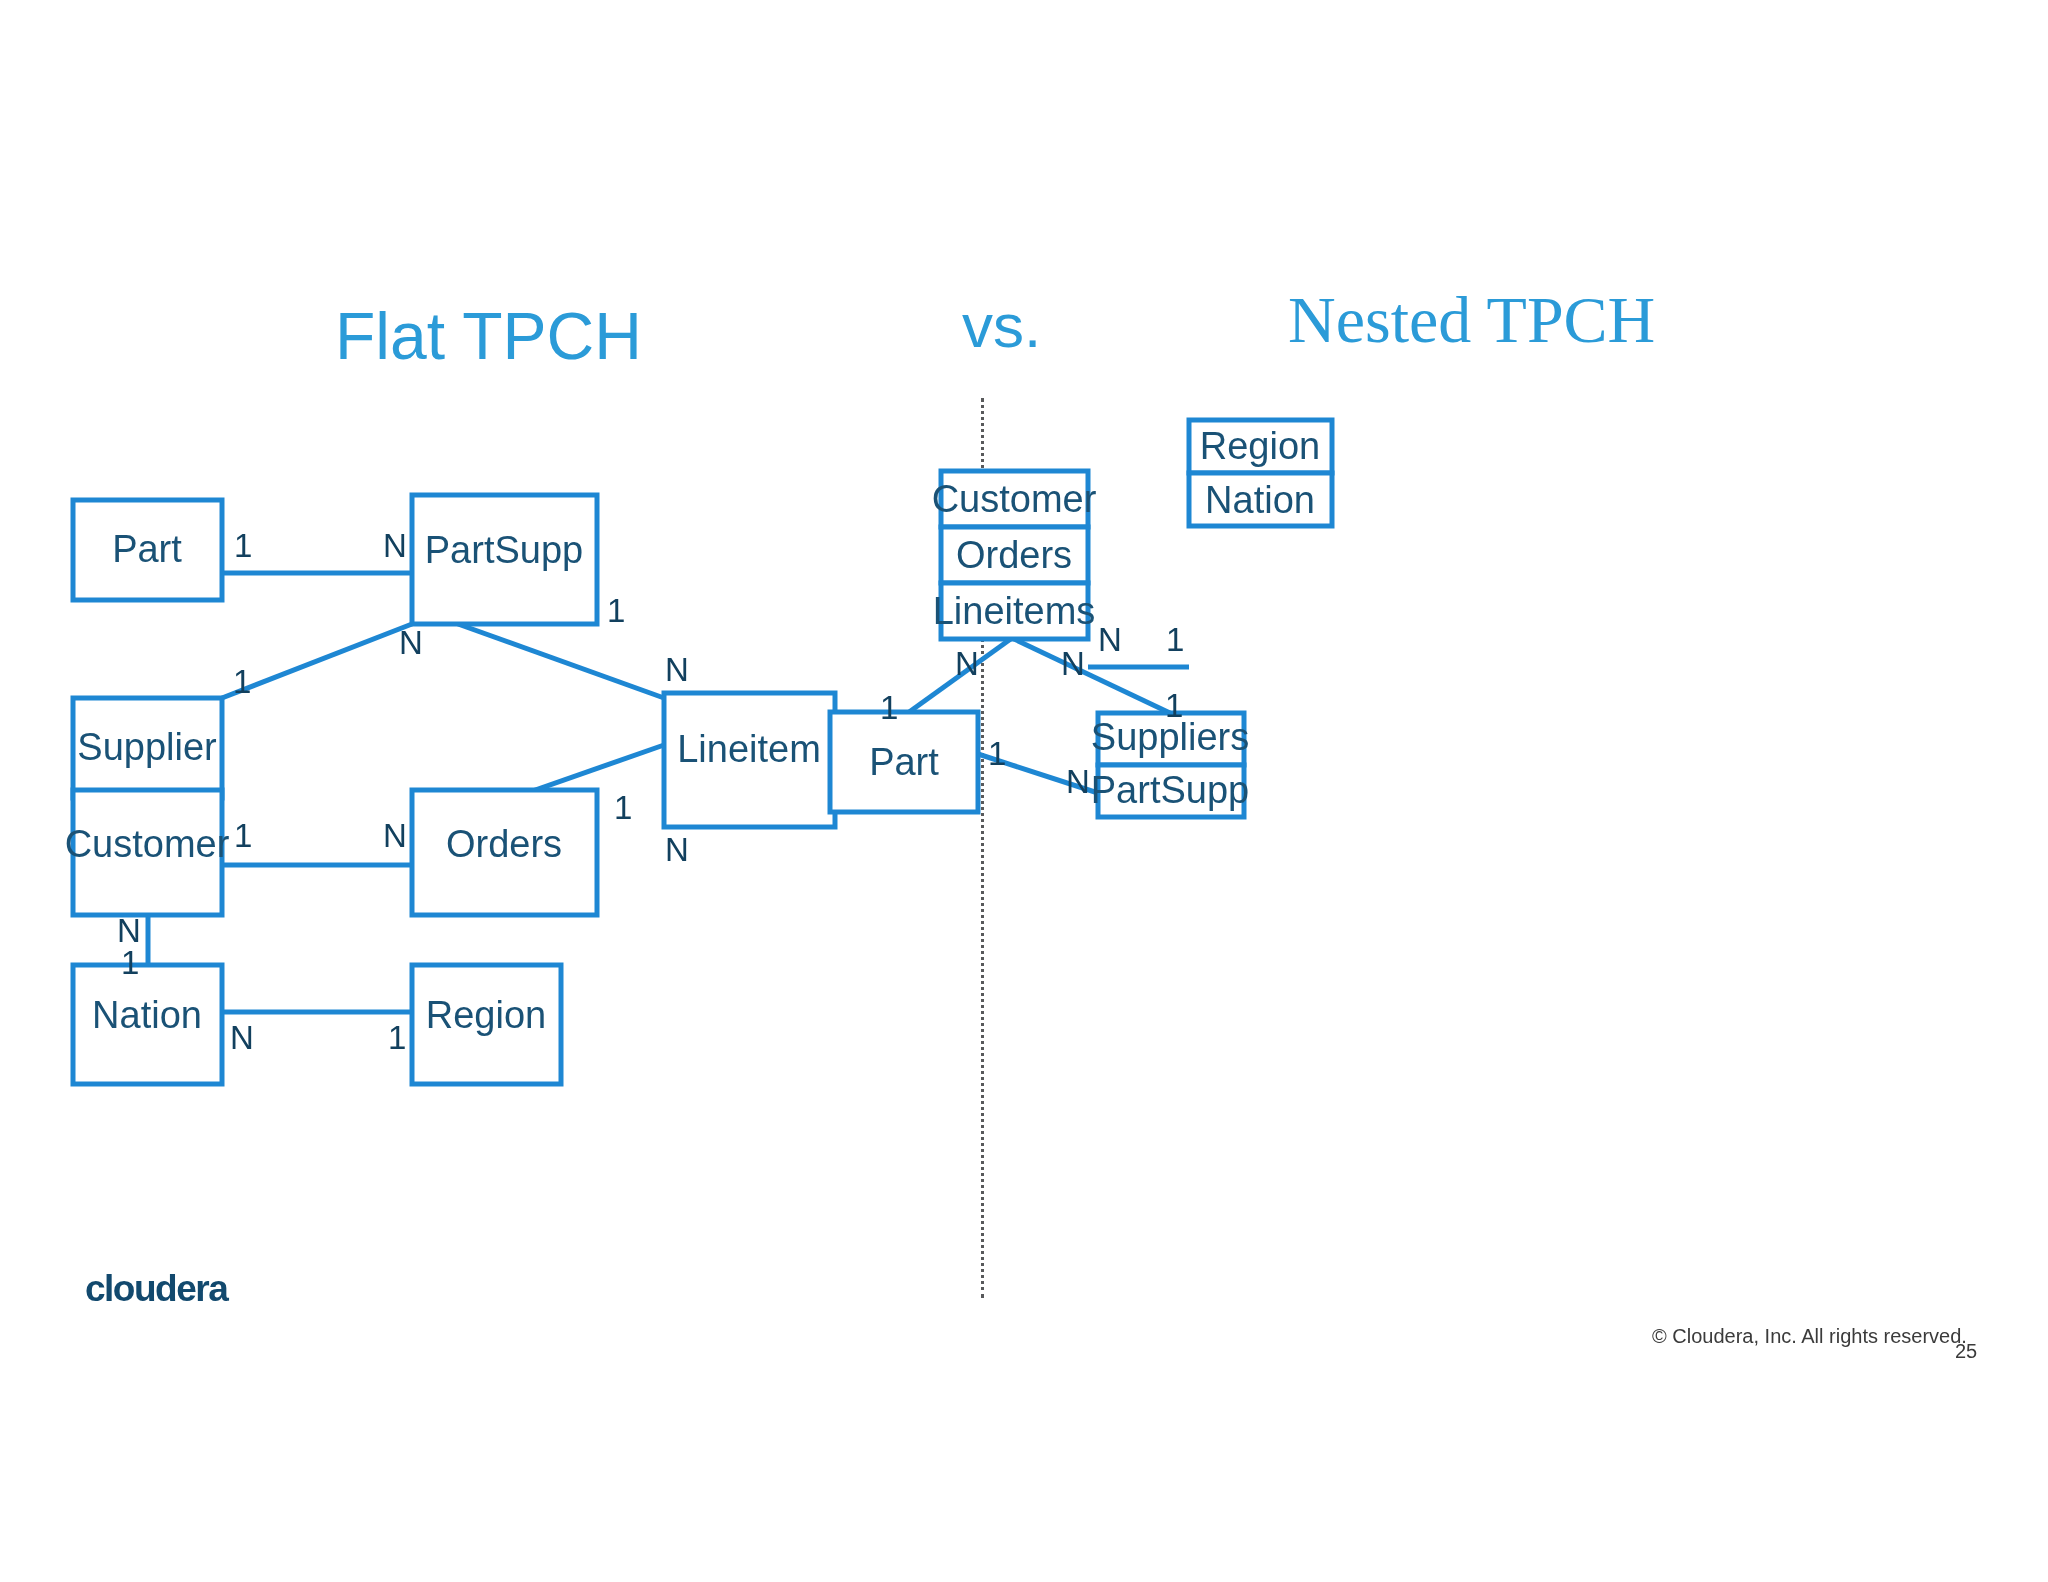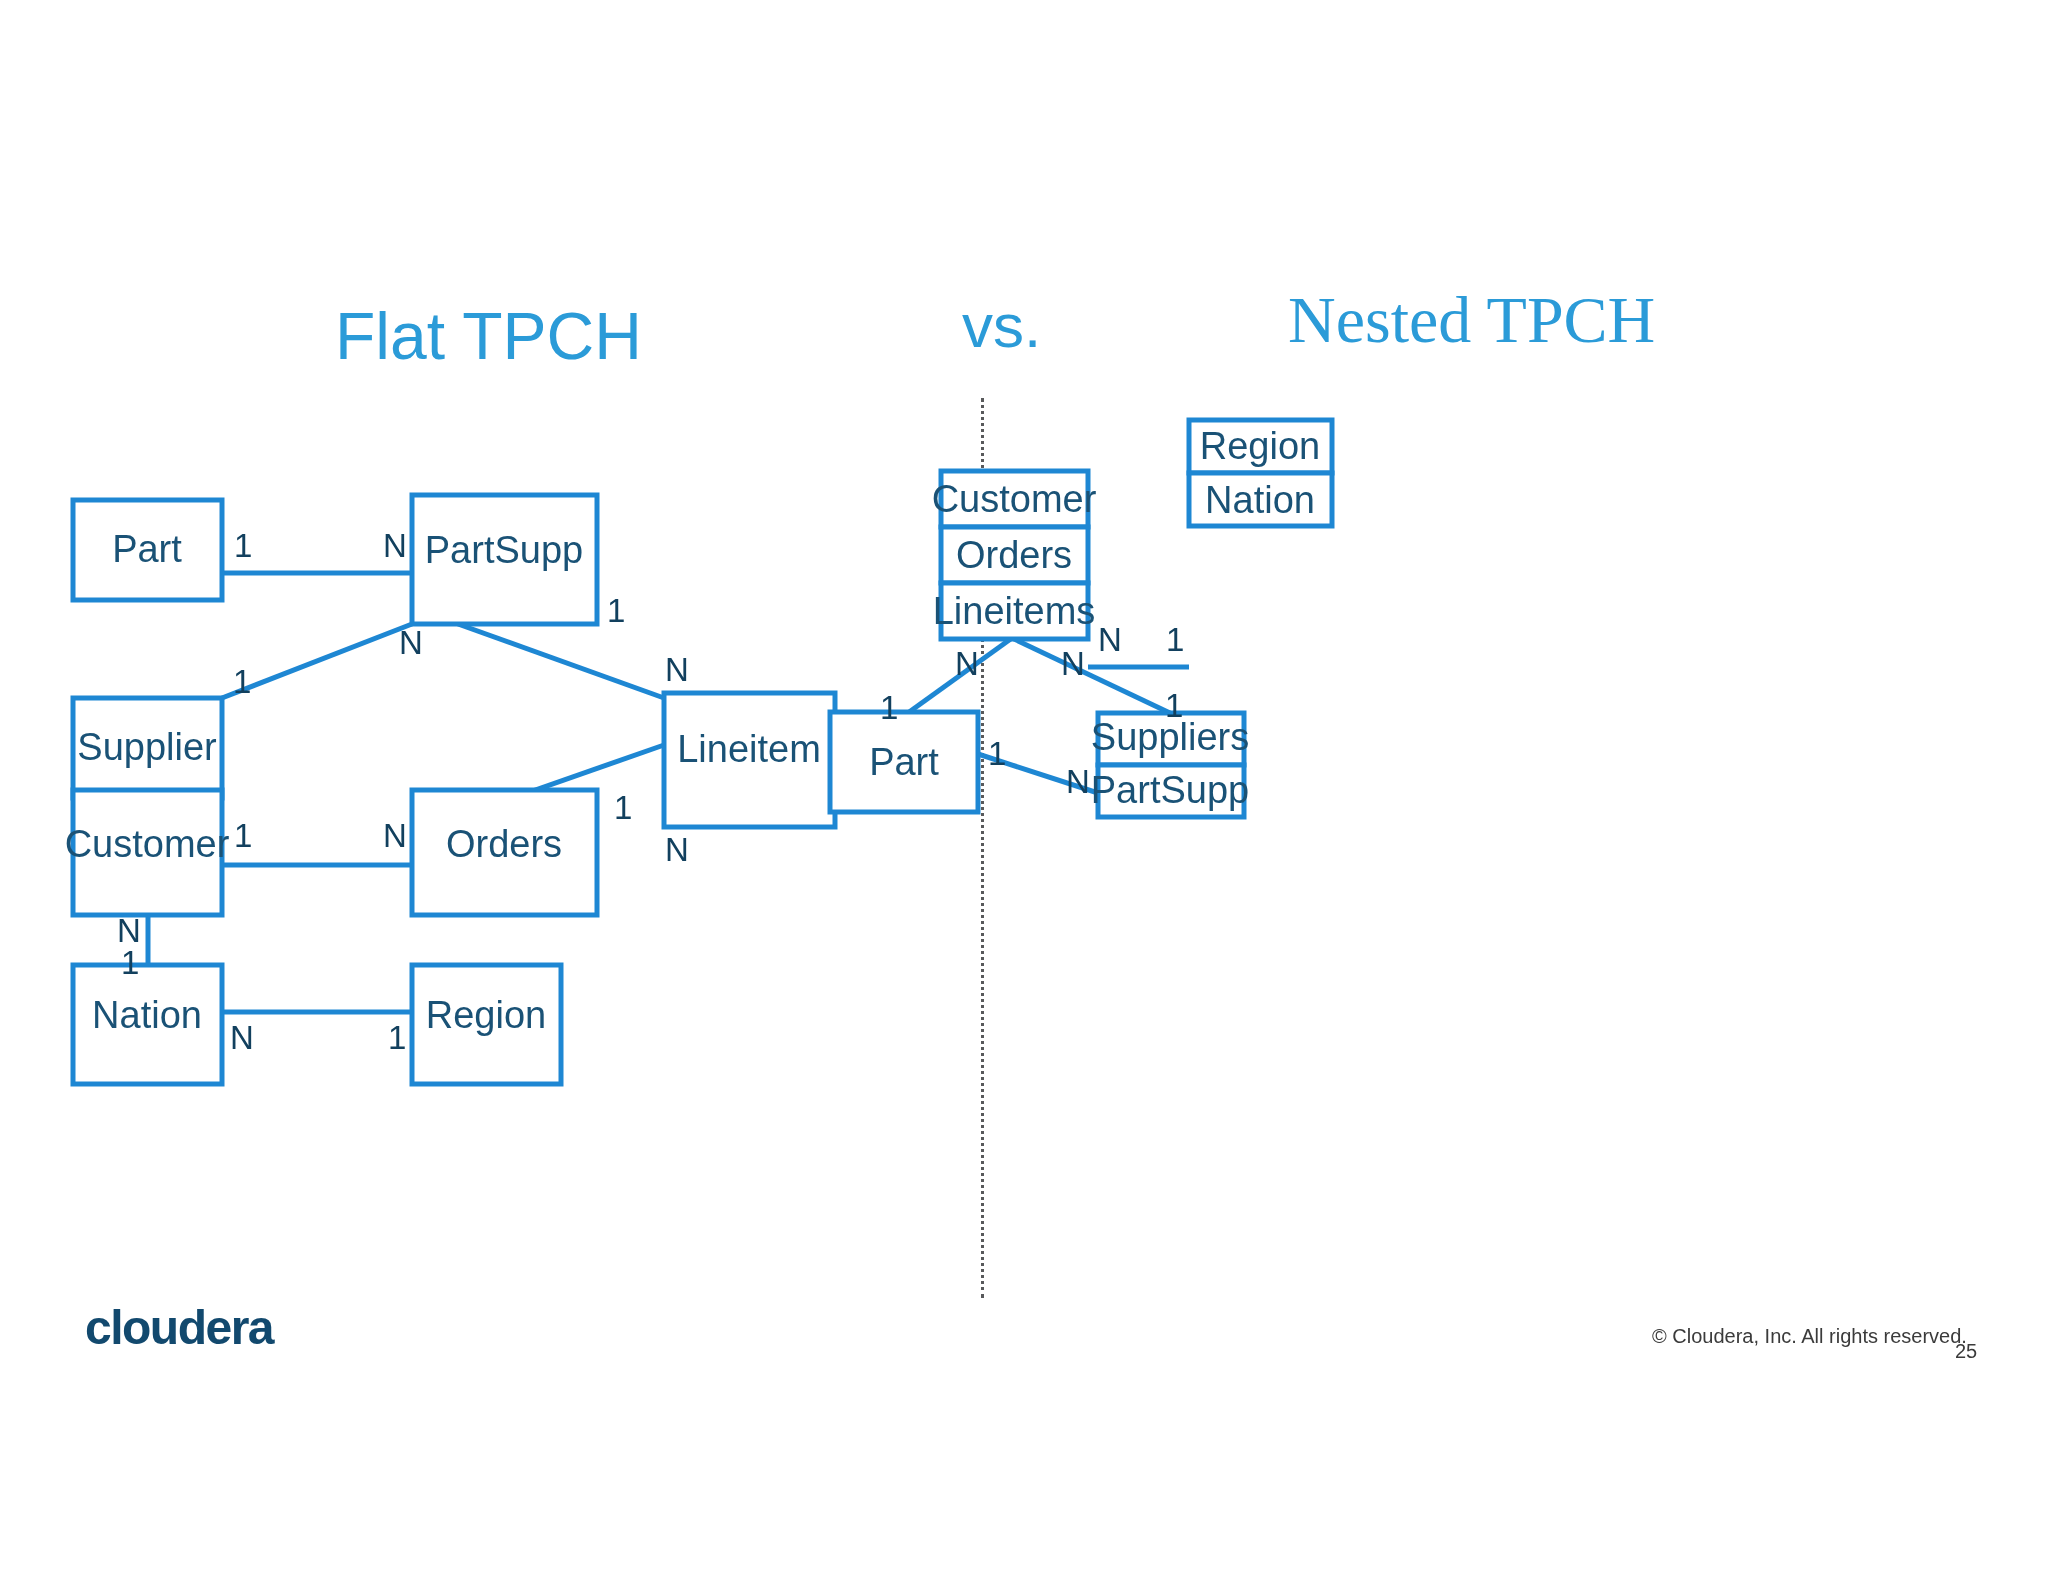--- a/index.html
+++ b/index.html
@@ -69,24 +69,24 @@
   .card-label {
     fill: #12405E;
     font-family: "Liberation Sans", sans-serif;
     font-size: 33px;
     dominant-baseline: middle;
   }
 
   #logo {
     position: absolute;
     left: 85px;
-    top: 1300px;
+    top: 1268px;
     color: #12496E;
     font-family: "Liberation Sans", sans-serif;
-    font-size: 48px;
+    font-size: 37px;
     font-weight: bold;
     letter-spacing: -1.5px;
   }
   #footer-copy {
     position: absolute;
     left: 1652px;
     top: 1325px;
     color: #3B3B3B;
     font-size: 20px;
     font-family: "Liberation Sans", sans-serif;

